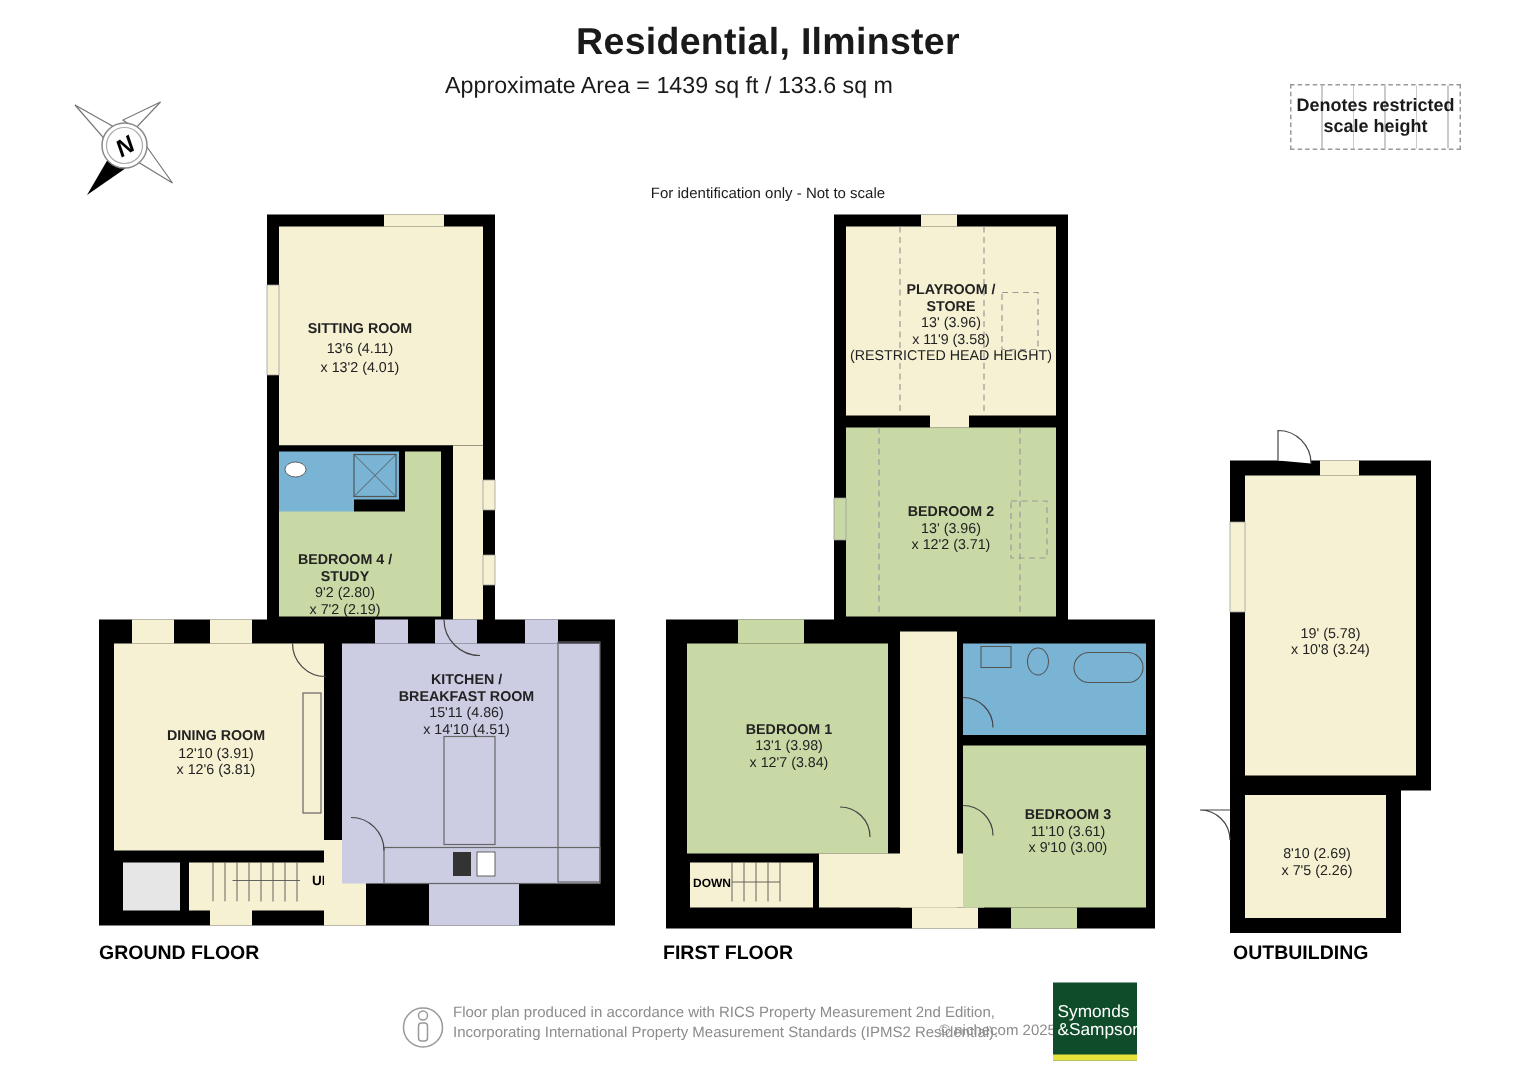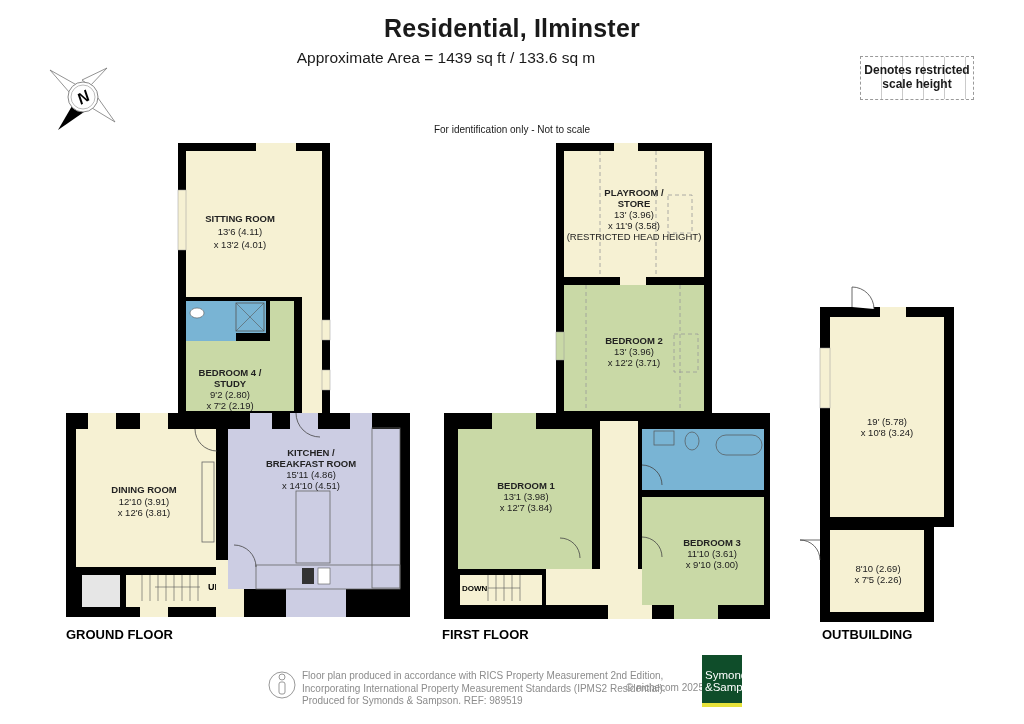--- a/index.html
+++ b/index.html
@@ -10,21 +10,21 @@
   .note-top{left:0;width:1024px;top:124px;text-align:center;font-size:10px;}
   .legend{left:860px;top:56px;width:114px;height:44px;border:1.5px dashed #9a9a9a;text-align:center;font-weight:bold;font-size:12px;line-height:14px;padding-top:6px;box-sizing:border-box;}
   .legend-grid{position:absolute;left:0;top:0;right:0;bottom:0;background:repeating-linear-gradient(90deg,transparent 0 20px,rgba(150,150,150,0.5) 20px 21px);}
   .legend span{position:relative;}
   .plan{left:0;top:0;width:1024px;height:724px;}
   .rl{font-size:9.5px;text-anchor:middle;fill:#222;}
   .rt{font-weight:bold;}
   .floor-label{font-weight:bold;font-size:13px;}
   .footer-text{left:302px;top:670px;font-size:10px;line-height:12.5px;color:#8c8c8c;}
   .copyright{left:626px;top:682px;font-size:10px;color:#8c8c8c;}
-  .brand{left:702px;top:655px;width:40px;height:52px;background:#0f4d2a;border-bottom:4px solid #e6e23a;color:#fff;font-size:11.5px;line-height:12px;padding:14px 0 0 3px;box-sizing:border-box;}
+  .brand{left:702px;top:655px;width:56px;height:52px;background:#0f4d2a;border-bottom:4px solid #e6e23a;color:#fff;font-size:11.5px;line-height:12px;padding:14px 0 0 3px;box-sizing:border-box;}
 </style>
 </head>
 <body>
 
 <div class="abs title">Residential, Ilminster</div>
 <div class="abs areas">
   <div>Approximate Area = 1439 sq ft / 133.6 sq m</div>
 </div>
 <div class="abs note-top">For identification only - Not to scale</div>
 
@@ -215,19 +215,18 @@
   <g>
     <circle cx="282" cy="685" r="13" fill="none" stroke="#999" stroke-width="1"></circle>
     <circle cx="282" cy="677" r="3" fill="none" stroke="#999" stroke-width="1"></circle>
     <rect x="279" y="682" width="6" height="12" rx="2" fill="none" stroke="#999" stroke-width="1"></rect>
   </g>
 </svg>
 
 <div class="abs footer-text">
   <div>Floor plan produced in accordance with RICS Property Measurement 2nd Edition,</div>
   <div>Incorporating International Property Measurement Standards (IPMS2 Residential).</div>
-  <div>Produced for Symonds &amp; Sampson.   REF: 989519</div>
 </div>
 <div class="abs copyright">© nichecom 2025.</div>
 <div class="abs brand">
   <div>Symonds</div>
   <div>&amp;Sampson</div>
 </div>
 
 </body></html>

